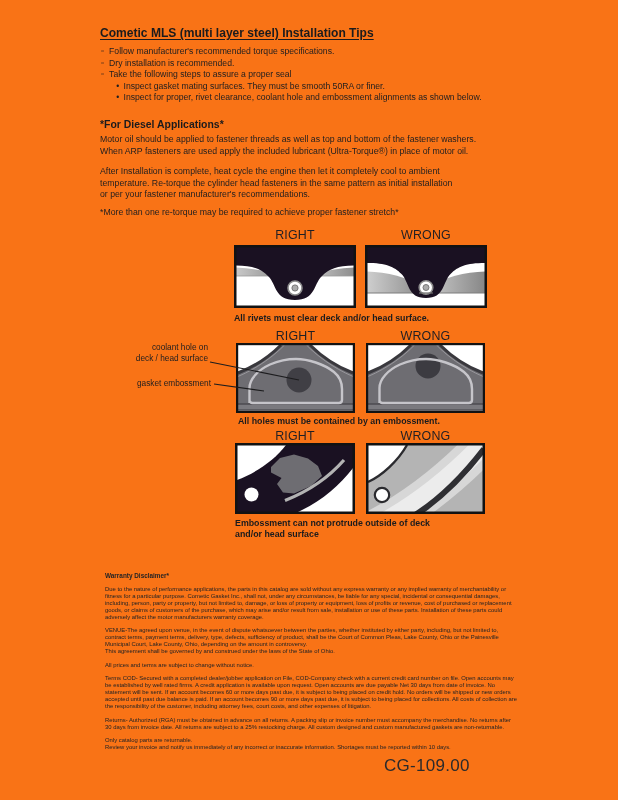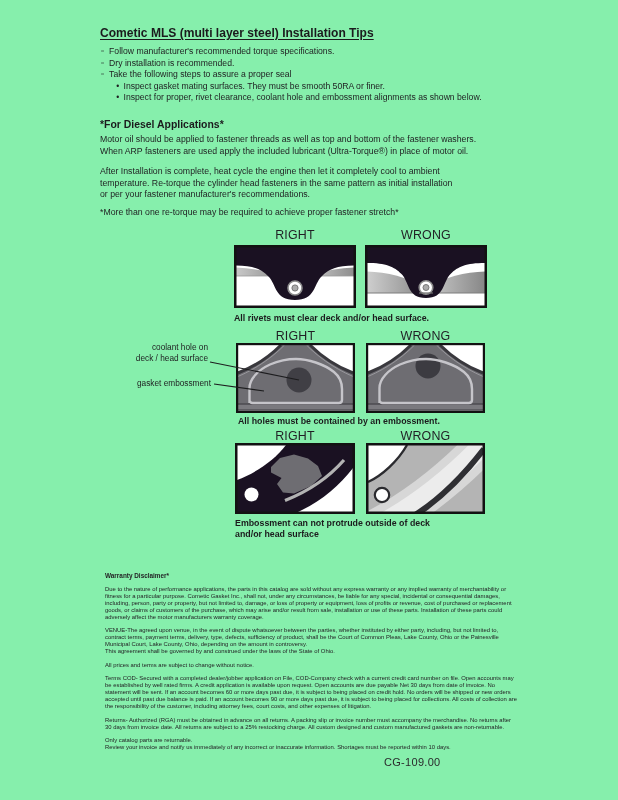--- a/index.html
+++ b/index.html
@@ -1,16 +1,16 @@
 <!DOCTYPE html>
 <html><head>
 <meta charset="utf-8">
 <style>
   html,body{margin:0;padding:0;background:#ffffff;}
-  .page{position:relative;width:618px;height:800px;background:#86efac;overflow:hidden;
+  .page{position:relative;width:618px;height:800px;background:#f97316;overflow:hidden;
         font-family:"Liberation Sans",sans-serif;color:#1e1e20;}
   .squish{transform:scaleX(0.9);transform-origin:0 0;}
   .squish-c{transform:scaleX(0.92);transform-origin:50% 0;}
   .squish-r{transform:scaleX(0.9);transform-origin:100% 0;}
 
   #title{position:absolute;left:100px;top:25px;font-size:13.4px;font-weight:bold;color:#1b1b1d;
          text-decoration:underline;text-underline-offset:2px;white-space:nowrap;}
 
   #tips{position:absolute;left:101px;top:45px;width:470px;font-size:9.6px;line-height:11.6px;}
   .tip{display:flex;}
@@ -47,21 +47,21 @@
 
   #lbl-coolant{position:absolute;left:108px;top:342px;width:100px;text-align:right;
                font-size:9.2px;line-height:11px;white-space:pre-line;}
   #lbl-embossment{position:absolute;left:88px;top:378px;width:123px;text-align:right;font-size:9.2px;}
   #leaders{position:absolute;left:105px;top:338px;width:200px;height:62px;z-index:5;pointer-events:none;}
 
   #disclaimer{position:absolute;left:105px;top:572px;width:412px;color:#232325;}
   #disclaimer .dhead{font-size:6.4px;font-weight:bold;margin:0 0 7px 0;}
   #disclaimer p{font-size:5.9px;line-height:6.9px;margin:0 0 6.8px 0;white-space:pre-line;}
 
-  #page-code{position:absolute;left:384px;top:756px;font-size:11px;color:#2a2a2c;letter-spacing:0.3px;}
+  #page-code{position:absolute;left:384px;top:756px;font-size:17px;color:#2a2a2c;letter-spacing:0.3px;}
 </style>
 </head>
 <body>
 
 <div class="page">
 
   <div id="title" class="squish">Cometic MLS (multi layer steel) Installation Tips</div>
 
   <div id="tips" class="squish">
     <div class="tip">

